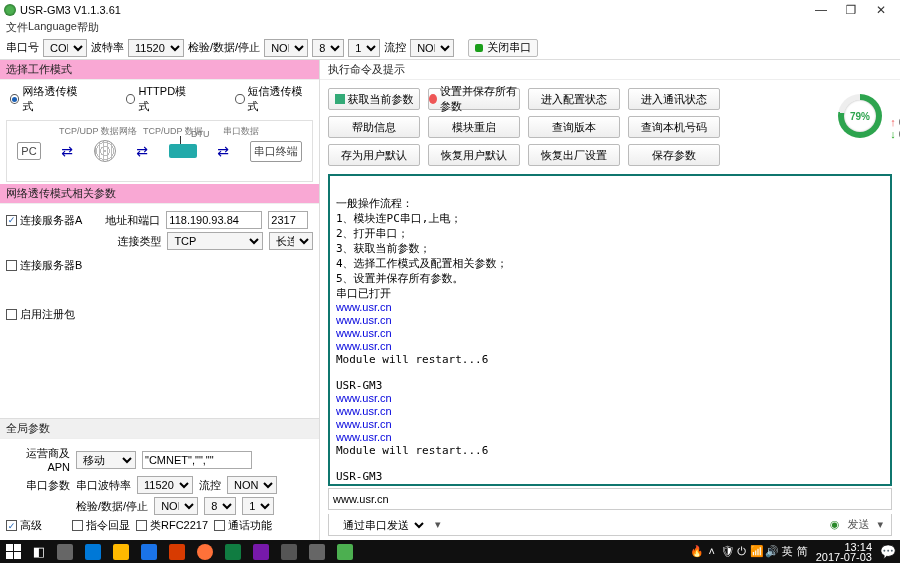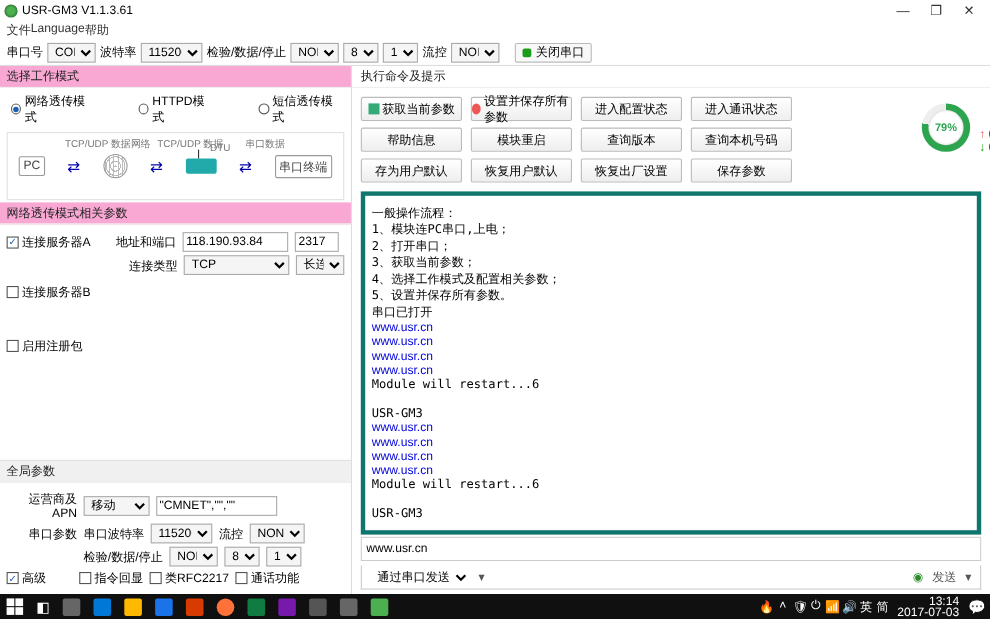--- a/index.html
+++ b/index.html
@@ -60,21 +60,21 @@
 .btn .bi{width:10px;height:10px;}
 .bi-get{background:#3a7;} .bi-set{background:#e55;border-radius:50%;}
 
 .gauge { position:absolute; right:18px; top:14px; width:44px;height:44px;border-radius:50%;background:conic-gradient(#2da44e 0 280deg,#eee 280deg 360deg); display:flex;align-items:center;justify-content:center;}
 .gauge .inner{width:32px;height:32px;border-radius:50%;background:#fff;display:flex;align-items:center;justify-content:center;font-size:10px;color:#2da44e;font-weight:bold;box-shadow:0 0 2px rgba(0,0,0,.3) inset;}
 .net-rates{position:absolute;right:-54px;top:22px;font-size:9px;line-height:12px;color:#555;white-space:nowrap;}
 .net-rates .up::before{content:"↑ ";color:#e55;}
 .net-rates .dn::before{content:"↓ ";color:#2a2;}
 .right-wrap{position:relative;}
 
-.log { flex:1; margin:0 8px 2px; border:4px solid #0f766e; background:#fff; padding:8px 6px; font-family:"SimSun",monospace; font-size:11px; overflow:auto; white-space:pre; color:#000; }
+.log { flex:1; margin:0 8px 2px; border:2px solid #0f766e; background:#fff; padding:20px 6px; font-family:"SimSun",monospace; font-size:11px; overflow:auto; white-space:pre; color:#000; }
 .log .link{color:#00d;}
 
 .sendbar { margin:0 8px 4px; border:1px solid #ccc; height:22px; display:flex; align-items:center; }
 .sendbar input{flex:1;border:none;height:20px;padding:0 4px;}
 .sendbar .meta{display:flex;align-items:center;gap:8px;padding:0 8px;color:#555;}
 .sendbar select{border:none;background:transparent;height:20px;}
 .sendbar .send-ico{color:#2a8a2a;}
 
 
 .global { border-top:1px solid #ddd; }

